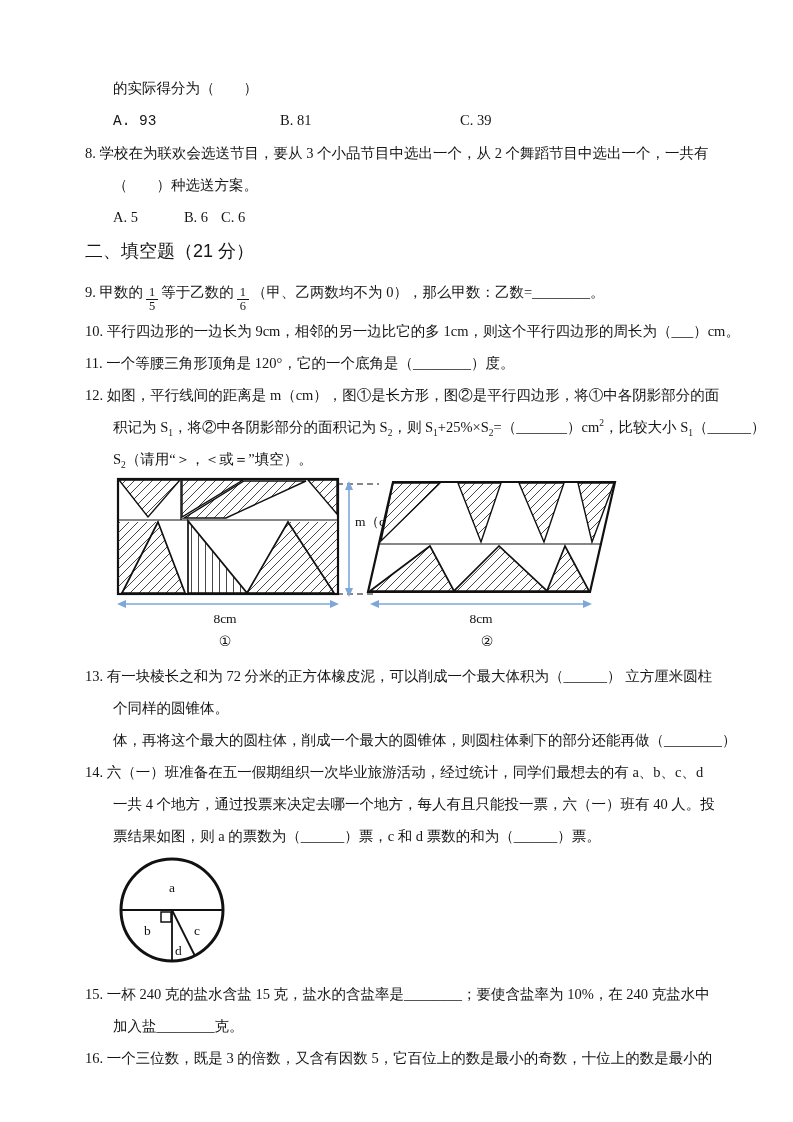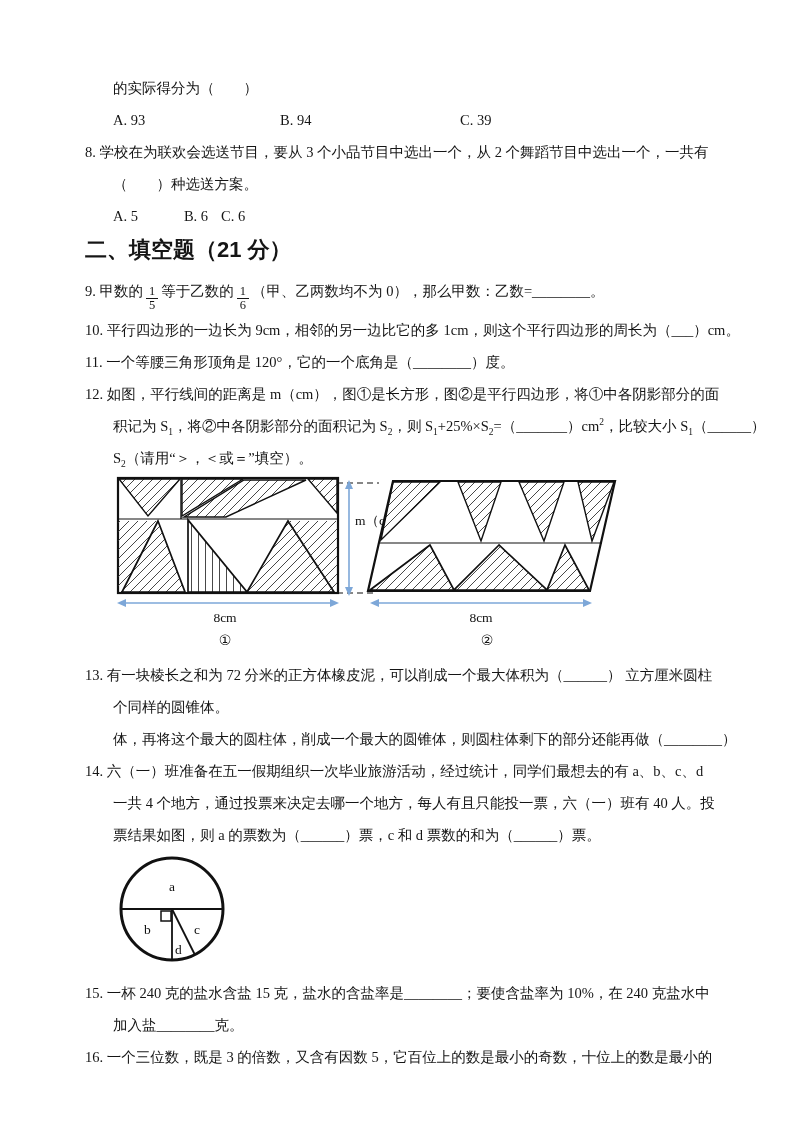--- a/index.html
+++ b/index.html
@@ -10,27 +10,27 @@
     color:#151515;
     font-family:"Liberation Serif","DejaVu Serif",serif;
     font-size:14.5px;
     overflow:hidden;
     margin:0 auto;
   }
   .content{padding:72px 55px 0 85px;}
   .ln{margin:0;line-height:32px;white-space:nowrap;}
   .cont{padding-left:28px;}
   .sec{
-    margin:0;line-height:36px;font-size:22px;
+    margin:0;line-height:36px;font-size:18px;
     font-family:"Liberation Sans","DejaVu Sans",sans-serif;
-    font-weight:bold;white-space:nowrap;
+    font-weight:normal;white-space:nowrap;
   }
   .q9line{line-height:46px;}
   .opt7{display:inline-block;}
-  .opt7.w1{width:167px;} .opt7.w2{width:180px;}
+  .opt7.w1{width:167px;font-family:Liberation Mono, monospace;} .opt7.w2{width:180px;}
   .opt8{display:inline-block;}
   .opt8.w1{width:58px;} .opt8.w2{width:50px;text-align:center;}
   sub{font-size:9.5px;line-height:0;}
   sup{font-size:9.5px;line-height:0;}
   .frac{
     display:inline-block;vertical-align:-13px;text-align:center;
     line-height:1.08;font-size:12.5px;margin:0 3px;
   }
   .frac .num{display:block;border-bottom:1px solid #151515;padding:0 3px;}
   .frac .den{display:block;padding:0 3px;}
@@ -42,21 +42,21 @@
 </style>
 </head>
 <body>
 
 <div class="page">
   <div class="content">
 
     <p class="ln cont"><span>的实际得分为（　　）</span></p>
 
     <p class="ln cont">
-      <span class="opt7 w1">A. 93</span><span class="opt7 w2">B. 94</span><span class="opt7">C. 39</span>
+      <span class="opt7 w1">A. 93</span><span class="opt7 w2">B. 81</span><span class="opt7">C. 39</span>
     </p>
 
     <p class="ln"><span>8. 学校在为联欢会选送节目，要从 3 个小品节目中选出一个，从 2 个舞蹈节目中选出一个，一共有</span></p>
     <p class="ln cont"><span>（　　）种选送方案。</span></p>
     <p class="ln cont">
       <span class="opt8 w1">A. 5</span><span class="opt8 w2">B. 6</span><span class="opt8">C. 6</span>
     </p>
 
     <h2 class="sec">二、填空题（21 分）</h2>
 

